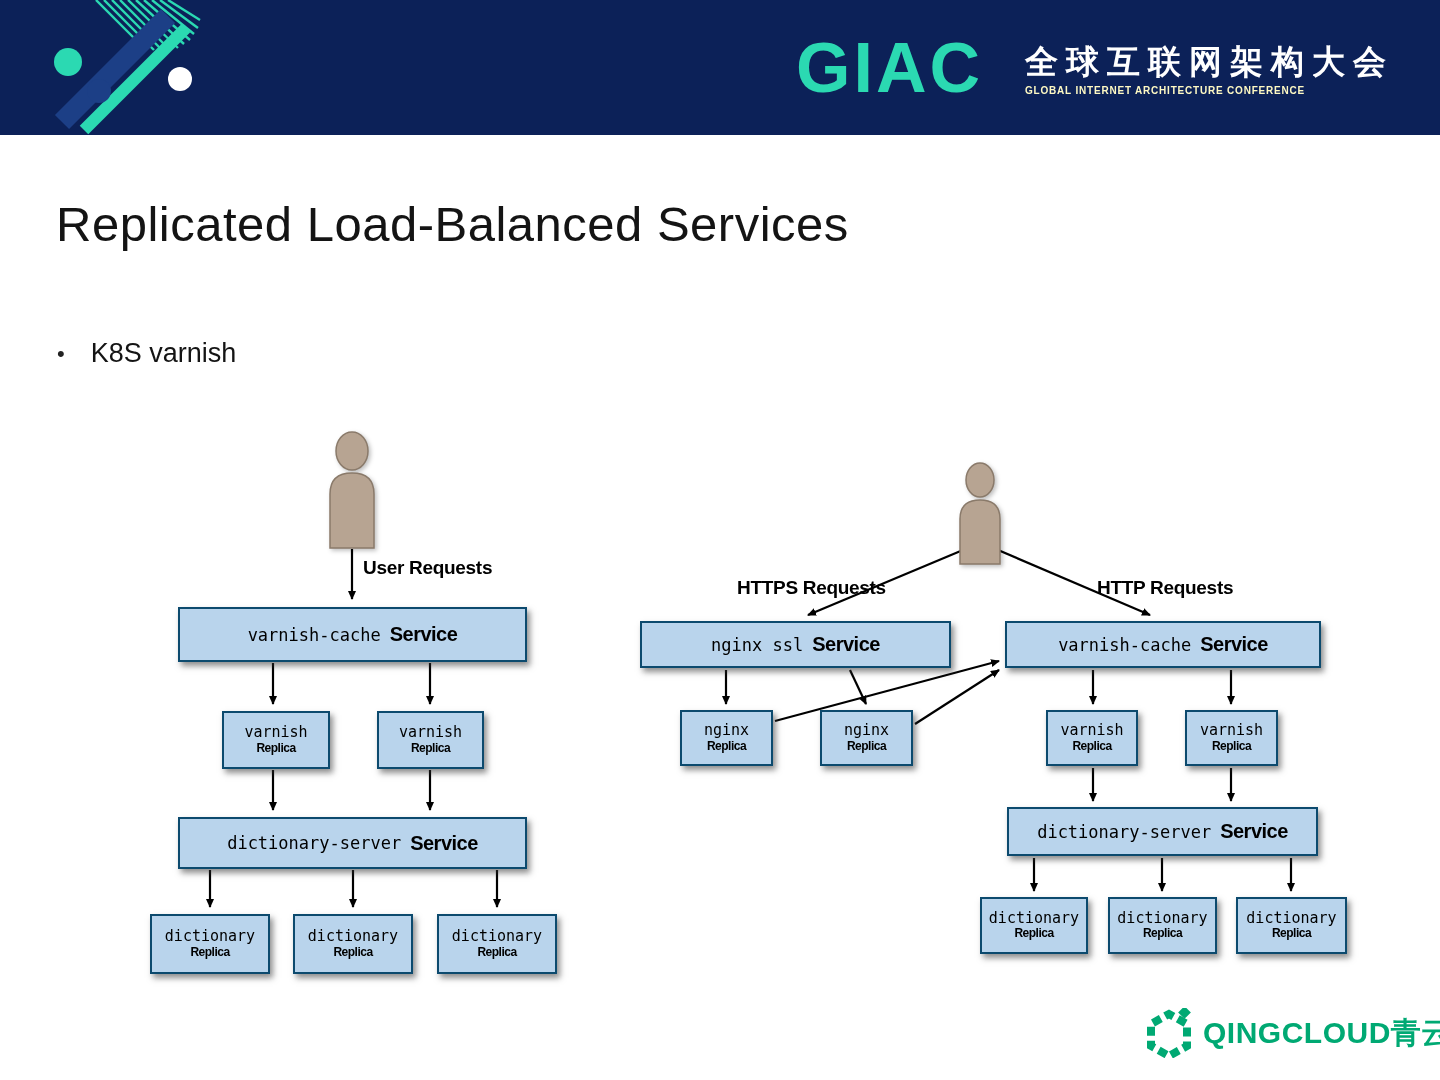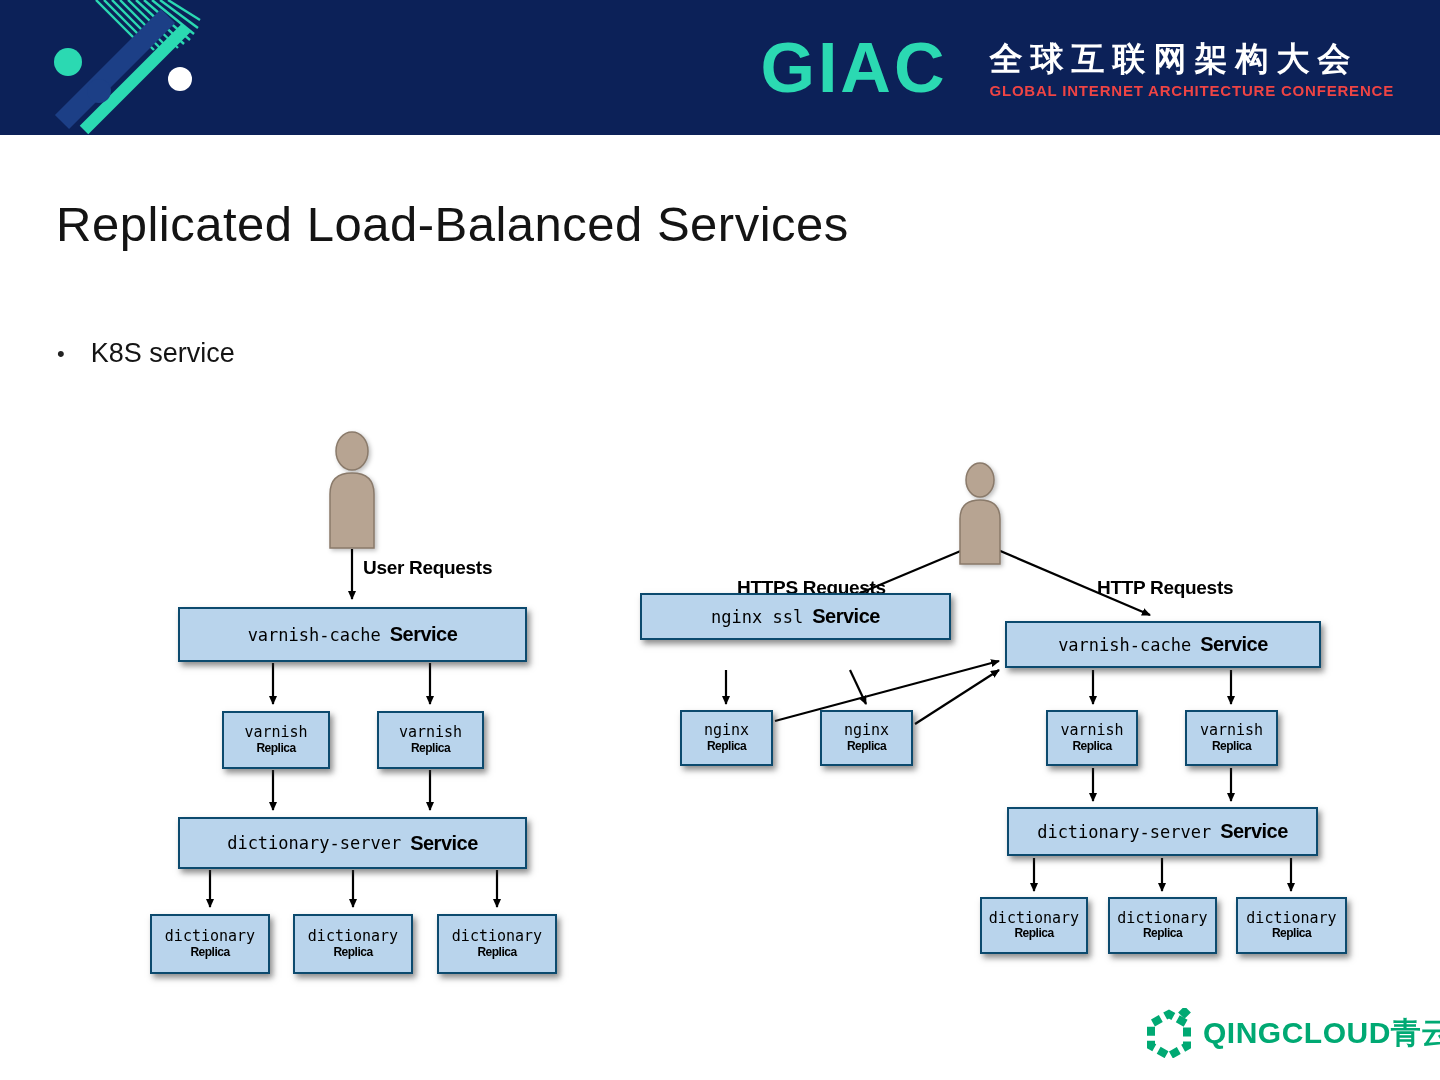--- a/index.html
+++ b/index.html
@@ -7,21 +7,21 @@
               font-family:"Liberation Sans", sans-serif; }
   .stage { position:relative; width:1440px; height:1080px; background:#fff;text-decoration:underline; }
 
   
   .header { position:absolute; left:0; top:0; width:1440px; height:135px; background:#0c2158; }
   .logo-deco { position:absolute; left:0; top:0; }
   .brand { position:absolute; right:46px; top:0; height:135px; display:flex; align-items:center; gap:42px; }
   .giac { font-size:70px; font-weight:bold; color:#2bd9b2; letter-spacing:3px; }
   .conf { display:flex; flex-direction:column; align-items:flex-start; }
   .conf-cn { font-size:33px; color:#ffffff; font-weight:600; letter-spacing:8px; white-space:nowrap; }
-  .conf-en { font-size:15px; color:#ef4444; font-weight:bold; letter-spacing:0.8px; white-space:nowrap; }
+  .conf-en { font-size:10px; color:#fef9c3; font-weight:bold; letter-spacing:0.8px; white-space:nowrap; }
 
   
   .slide-title { position:absolute; left:56px; top:196px; font-size:49px; color:#141414; font-weight:400; letter-spacing:0.5px; }
   .bullet-row { position:absolute; left:57px; top:338px; display:flex; align-items:center; gap:26px; }
   .bullet-dot { font-size:22px; color:#222; }
   .bullet-text { font-size:27px; color:#141414; }
 
   
   .arrows { position:absolute; left:0; top:0; z-index:1; }
   .person { position:absolute; z-index:2; filter:drop-shadow(2px 2px 2px rgba(0,0,0,0.25)); }
@@ -71,21 +71,21 @@
       <div class="conf">
         <div class="conf-cn">全球互联网架构大会</div>
         <div class="conf-en">GLOBAL INTERNET ARCHITECTURE CONFERENCE</div>
       </div>
     </div>
   </div>
 
   <div class="slide-title">Replicated Load-Balanced Services</div>
   <div class="bullet-row">
     <span class="bullet-dot">•</span>
-    <span class="bullet-text">K8S service</span>
+    <span class="bullet-text">K8S varnish</span>
   </div>
 
   <svg class="arrows" width="1440" height="1080" viewBox="0 0 1440 1080">
     <defs>
       <marker id="ah" markerWidth="10" markerHeight="9" refX="8" refY="4" orient="auto" markerUnits="userSpaceOnUse">
         <path d="M0,0 L9,4 L0,8 Z" fill="#000"></path>
       </marker>
     </defs>
     <g stroke="#000" stroke-width="2.2" fill="none">
 
@@ -159,21 +159,21 @@
   </div>
 
   <svg class="person" style="left:952px; top:462px;" width="56" height="104" viewBox="0 0 56 104">
     <path d="M8 102 L8 57 Q8 38 28 38 Q48 38 48 57 L48 102 Z" fill="#b7a492" stroke="#8a7a6a" stroke-width="1.5"></path>
     <ellipse cx="28" cy="18" rx="14" ry="17" fill="#b7a492" stroke="#8a7a6a" stroke-width="1.5"></ellipse>
   </svg>
 
   <div class="req-label" style="left:737px; top:577px;">HTTPS Requests</div>
   <div class="req-label" style="left:1097px; top:577px;">HTTP Requests</div>
 
-  <div class="box service" style="left:640px; top:593px; width:311px; height:47px;">
+  <div class="box service" style="left:640px; top:621px; width:311px; height:47px;">
     <span class="code">nginx ssl</span>
     <span class="typ">Service</span>
   </div>
   <div class="box service" style="left:1005px; top:621px; width:316px; height:47px;">
     <span class="code">varnish-cache</span>
     <span class="typ">Service</span>
   </div>
 
   <div class="box replica" style="left:680px; top:710px; width:93px; height:56px;">
     <span class="code">nginx</span>

